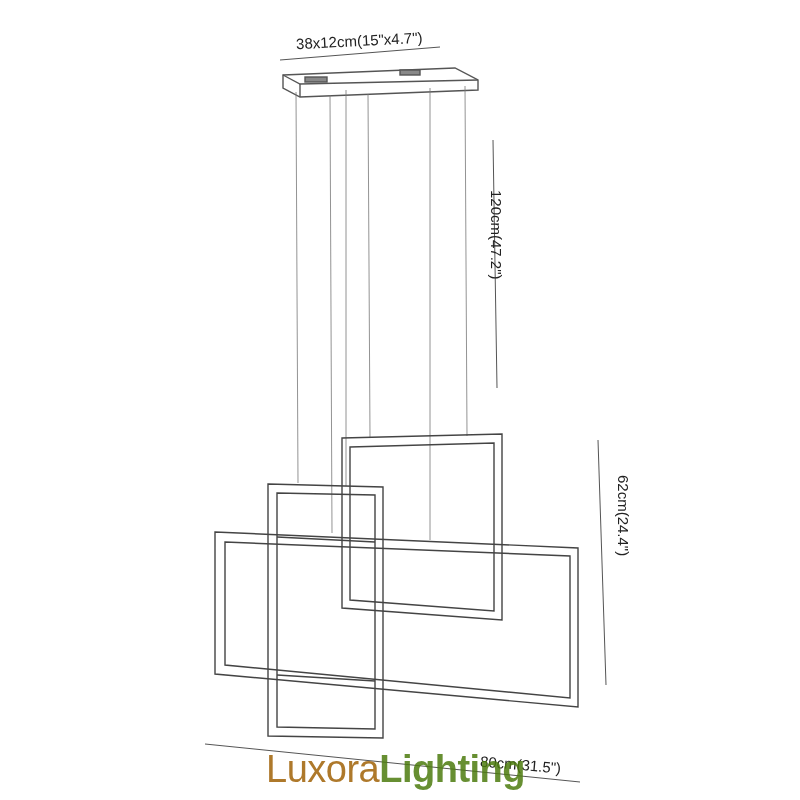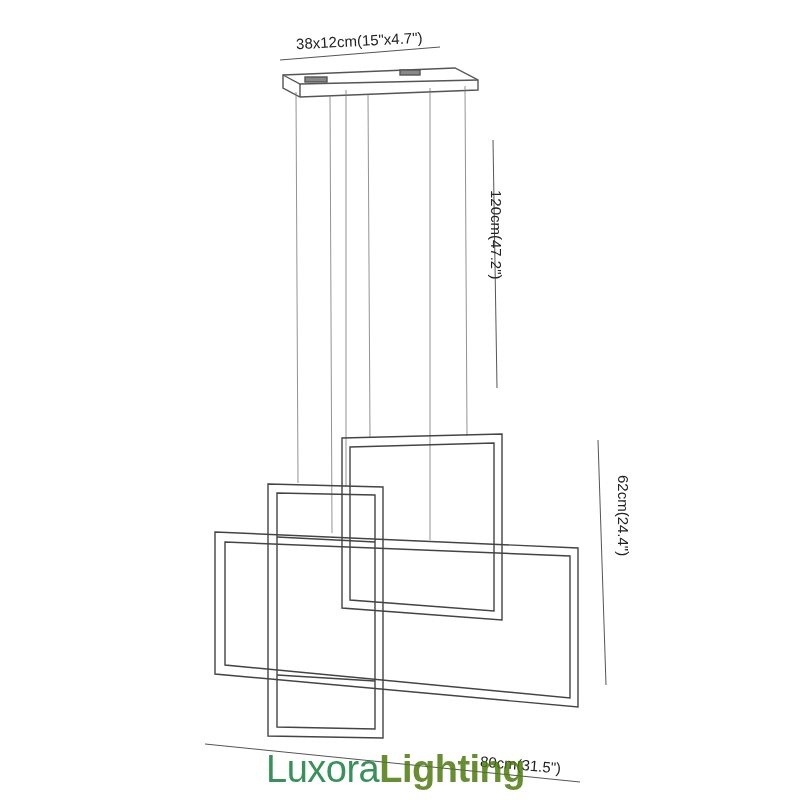--- a/index.html
+++ b/index.html
@@ -1,21 +1,21 @@
 <!DOCTYPE html>
 <html><head>
 <meta charset="utf-8">
 <style>
   html, body { margin: 0; padding: 0; background: #ffffff; }
   body { width: 800px; height: 800px; position: relative; overflow: hidden; font-family: "Liberation Sans", sans-serif; }
   svg { position: absolute; left: 0; top: 0; }
   .dim-text { position: absolute; font-family: "Liberation Sans", sans-serif; font-size: 15px; color: #222; white-space: nowrap; }
   .vert { transform-origin: left top; }
   .logo { position: absolute; left: 266px; top: 748px; font-size: 38px; font-family: "Liberation Sans", sans-serif; letter-spacing: -0.5px; opacity: 0.85; }
-  .logo .a { color: #15803d; }
+  .logo .a { color: #a16207; }
   .logo .b { color: #4d7c0f; font-weight: bold; }
 </style>
 </head>
 <body>
 
 <svg width="800" height="800" viewBox="0 0 800 800">
 
   <g stroke="#555" fill="none" stroke-width="1.4">
     <path d="M283 75 L455 68 L478 80 L478 90 L300 97 L283 88 Z"></path>
     <path d="M283 75 L300 84 L478 80"></path>

